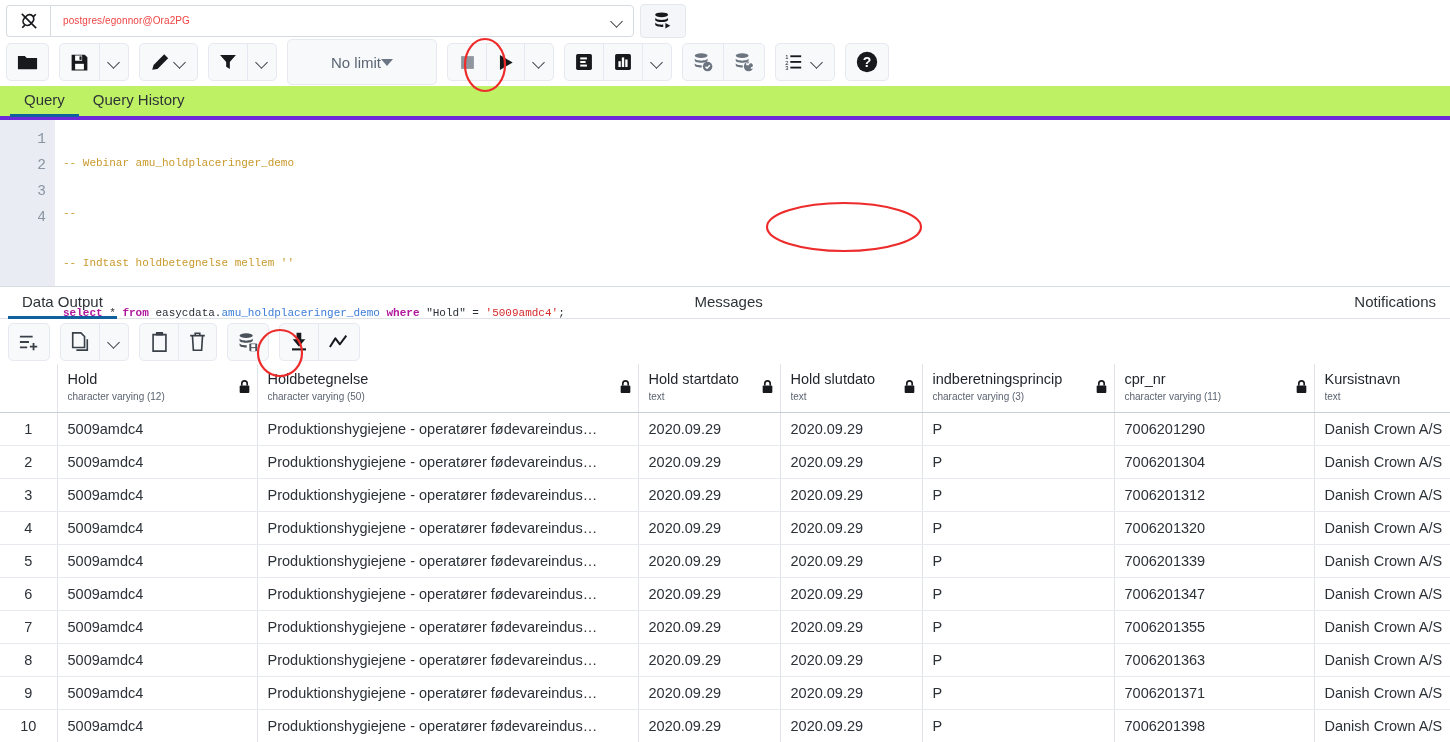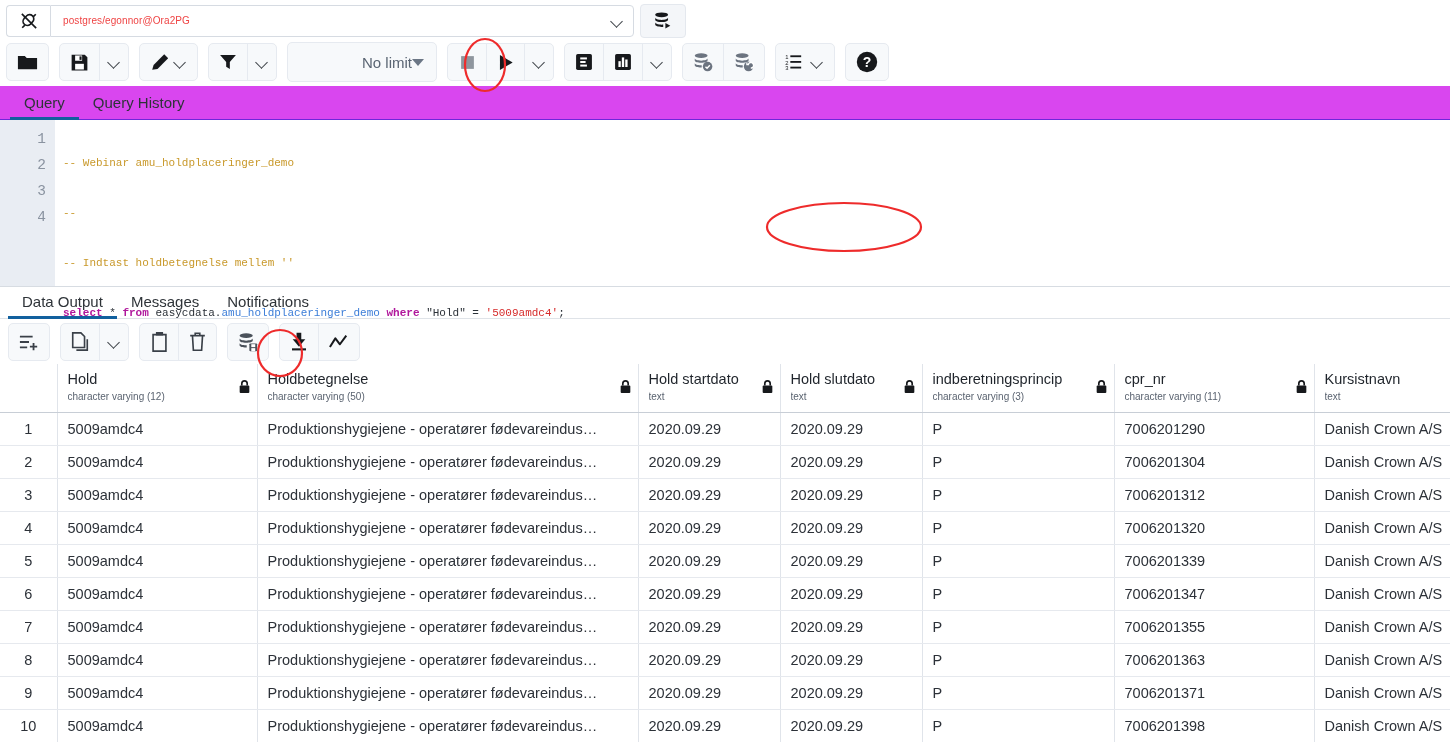--- a/index.html
+++ b/index.html
@@ -65,40 +65,40 @@
   }
   .tb {
     height: 36px; min-width: 38px;
     display: flex; align-items: center; justify-content: center;
     background: transparent; border: none;
     padding: 0 9px; cursor: pointer;
   }
   .tb + .tb { border-left: 1px solid #e6eaf0; }
   .tb.narrow { min-width: 26px; padding: 0 6px; }
   .limit-box {
-    height: 40px; width: 150px;
-    display: flex; align-items: center; justify-content: flex-end;
+    height: 46px; width: 150px;
+    display: flex; align-items: center; justify-content: center;
     padding: 0 12px;
     background: #f7f9fb; border: 1px solid #e6eaf0; border-radius: 5px;
     margin-right: 10px;
     font-size: 15px; color: #5a6573;
   }
   .caret-dn {
     width: 0; height: 0;
     border-left: 6px solid transparent; border-right: 6px solid transparent;
     border-top: 7px solid #6b7685;
   }
 
   
   .tabbar {
     display: flex; align-items: flex-end;
     height: 34px;
-    border-bottom: 1px solid #6d28d9;
+    border-bottom: 4px solid #6d28d9;
     padding-left: 10px;
-    background: #d946ef;
+    background: #bef264;
   }
   .tab {
     font-size: 15px; color: #2e3338;
     padding: 4px 14px 8px 14px;
     cursor: pointer; position: relative;
   }
   .tab.active::after {
     content:""; position: absolute; left: 0; right: 0; bottom: -1px;
     height: 3px; background: #11609e;
   }
@@ -128,20 +128,21 @@
   .c-quoted { color: #2b3138; }
 
   
   .out-tabbar {
     display: flex; align-items: flex-end;
     height: 33px;
     border-top: 1px solid #d7dce2;
     border-bottom: 1px solid #dfe3e8;
     padding-left: 8px;
     background: #fff;
+    justify-content: space-between;
   }
   .out-toolbar {
     display: flex; align-items: center;
     height: 45px; padding: 0 8px;
     background: #fff;
   }
 
   
   .grid { width: 1450px; overflow: hidden; position: relative; }
   table.dg { border-collapse: collapse; table-layout: fixed; width: 1490px; }

